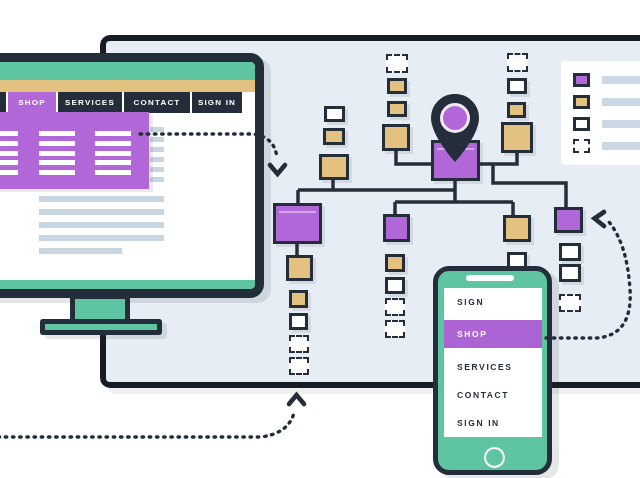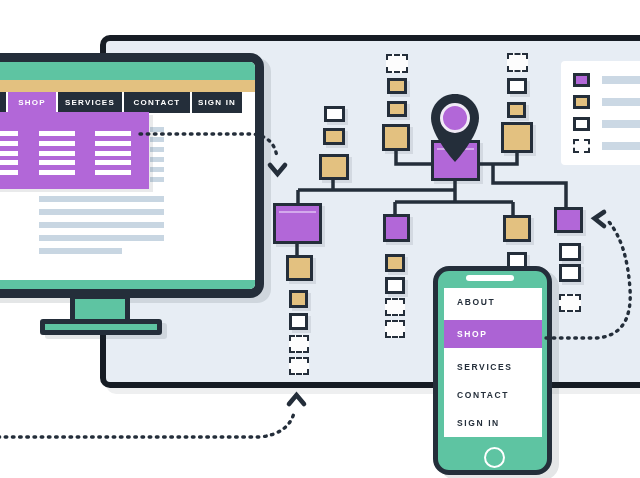--- a/index.html
+++ b/index.html
@@ -194,21 +194,21 @@
         </div>
     </div>
     <div class="m-teal-bottom"></div>
   </div>
   <div class="stand-neck"></div>
   <div class="stand-base"></div>
 
   <div class="phone">
     <div class="speaker"></div>
     <div class="p-screen">
-      <div class="p-item">ABOUT</div>
+      <div class="p-item">SIGN</div>
       <div class="p-item active">SHOP</div>
       <div class="p-item">SERVICES</div>
       <div class="p-item">CONTACT</div>
       <div class="p-item">SIGN IN</div>
     </div>
     <div class="home-btn"></div>
   </div>
 
   <svg id="arrows" class="layer" width="640" height="478" viewBox="0 0 640 478">
       <path d="M140 134 H253 Q275 137 277 158" class="dotted"></path>

